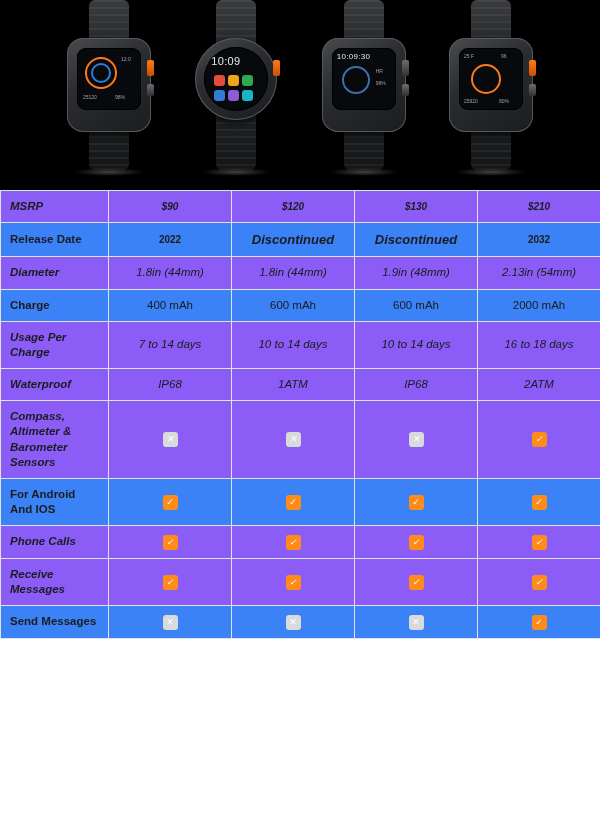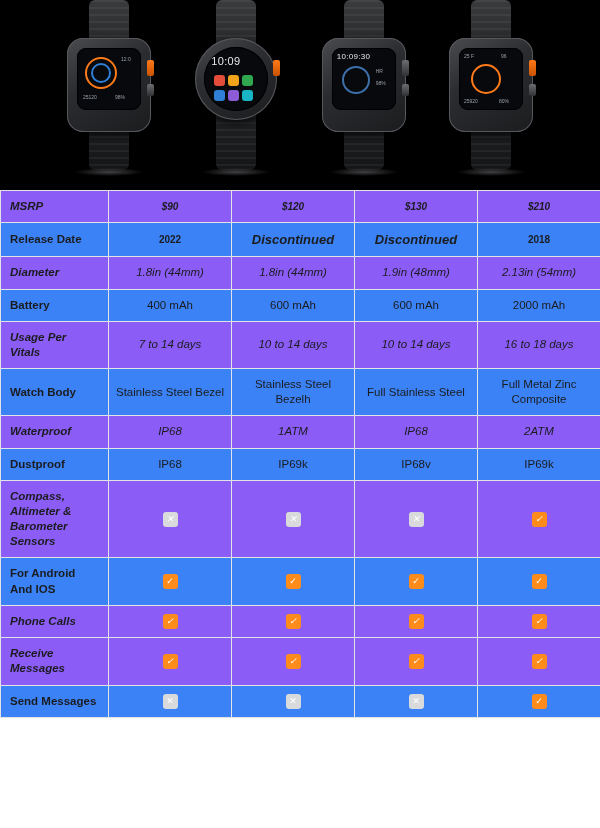--- a/index.html
+++ b/index.html
@@ -263,64 +263,50 @@
           <td class="val big">$90</td>
           <td class="val big">$120</td>
           <td class="val big">$130</td>
           <td class="val big">$210</td>
         </tr>
         <tr class="shade">
           <td class="label">Release Date</td>
           <td class="val big">2022</td>
           <td class="val ital">Discontinued</td>
           <td class="val ital">Discontinued</td>
-          <td class="val big">2018</td>
+          <td class="val big">2032</td>
         </tr>
         <tr class="plain">
           <td class="label">Diameter</td>
           <td class="val">1.8in (44mm)</td>
           <td class="val">1.8in (44mm)</td>
           <td class="val">1.9in (48mm)</td>
           <td class="val">2.13in (54mm)</td>
         </tr>
         <tr class="shade">
-          <td class="label">Battery</td>
+          <td class="label">Charge</td>
           <td class="val">400 mAh</td>
           <td class="val">600 mAh</td>
           <td class="val">600 mAh</td>
           <td class="val">2000 mAh</td>
         </tr>
         <tr class="plain">
-          <td class="label">Usage Per Vitals</td>
+          <td class="label">Usage Per Charge</td>
           <td class="val">7 to 14 days</td>
           <td class="val">10 to 14 days</td>
           <td class="val">10 to 14 days</td>
           <td class="val">16 to 18 days</td>
-        </tr>
-        <tr class="shade">
-          <td class="label">Watch Body</td>
-          <td class="val">Stainless Steel Bezel</td>
-          <td class="val">Stainless Steel Bezelh</td>
-          <td class="val">Full Stainless Steel</td>
-          <td class="val">Full Metal Zinc Composite</td>
         </tr>
         <tr class="plain">
           <td class="label">Waterproof</td>
           <td class="val">IP68</td>
           <td class="val">1ATM</td>
           <td class="val">IP68</td>
           <td class="val">2ATM</td>
         </tr>
-        <tr class="shade">
-          <td class="label">Dustproof</td>
-          <td class="val">IP68</td>
-          <td class="val">IP69k</td>
-          <td class="val">IP68v</td>
-          <td class="val">IP69k</td>
-        </tr>
         <tr class="plain">
           <td class="label">Compass, Altimeter &amp; Barometer Sensors</td>
           <td class="val"><span class="chk off"><span class="mark">✕</span></span></td>
           <td class="val"><span class="chk off"><span class="mark">✕</span></span></td>
           <td class="val"><span class="chk off"><span class="mark">✕</span></span></td>
           <td class="val"><span class="chk on"><span class="mark">✓</span></span></td>
         </tr>
         <tr class="shade">
           <td class="label">For Android And IOS</td>
           <td class="val"><span class="chk on"><span class="mark">✓</span></span></td>

